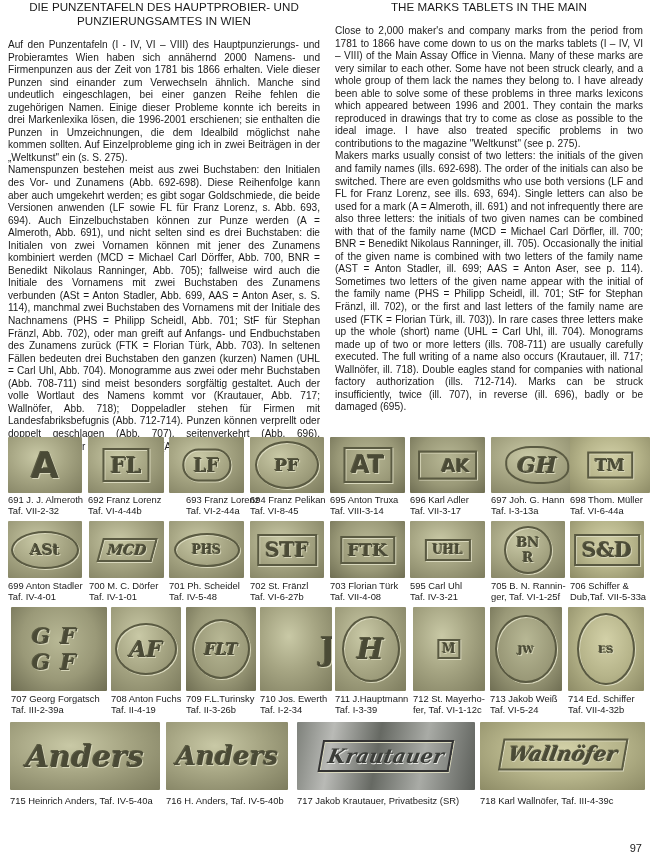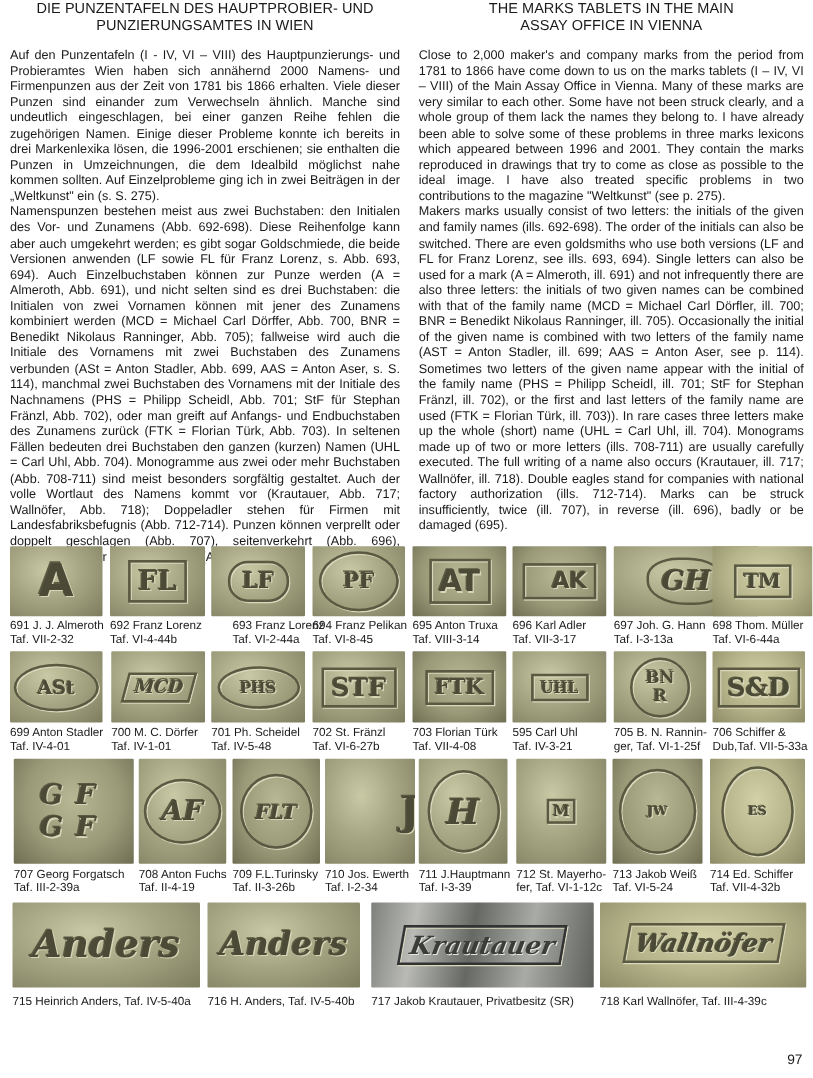--- a/index.html
+++ b/index.html
@@ -33,21 +33,20 @@
   </div>
   <div class="body">
     <p>Auf den Punzentafeln (I - IV, VI – VIII) des Hauptpunzierungs- und Probieramtes Wien haben sich annähernd 2000 Namens- und Firmenpunzen aus der Zeit von 1781 bis 1866 erhalten. Viele dieser Punzen sind einander zum Verwechseln ähnlich. Manche sind undeutlich eingeschlagen, bei einer ganzen Reihe fehlen die zugehörigen Namen. Einige dieser Probleme konnte ich bereits in drei Markenlexika lösen, die 1996-2001 erschienen; sie enthalten die Punzen in Umzeichnungen, die dem Idealbild möglichst nahe kommen sollten. Auf Einzelprobleme ging ich in zwei Beiträgen in der „Weltkunst" ein (s. S. 275).</p>
     <p>Namenspunzen bestehen meist aus zwei Buchstaben: den Initialen des Vor- und Zunamens (Abb. 692-698). Diese Reihenfolge kann aber auch umgekehrt werden; es gibt sogar Goldschmiede, die beide Versionen anwenden (LF sowie FL für Franz Lorenz, s. Abb. 693, 694). Auch Einzelbuchstaben können zur Punze werden (A = Almeroth, Abb. 691), und nicht selten sind es drei Buchstaben: die Initialen von zwei Vornamen können mit jener des Zunamens kombiniert werden (MCD = Michael Carl Dörffer, Abb. 700, BNR = Benedikt Nikolaus Ranninger, Abb. 705); fallweise wird auch die Initiale des Vornamens mit zwei Buchstaben des Zunamens verbunden (ASt = Anton Stadler, Abb. 699, AAS = Anton Aser, s. S. 114), manchmal zwei Buchstaben des Vornamens mit der Initiale des Nachnamens (PHS = Philipp Scheidl, Abb. 701; StF für Stephan Fränzl, Abb. 702), oder man greift auf Anfangs- und Endbuchstaben des Zunamens zurück (FTK = Florian Türk, Abb. 703). In seltenen Fällen bedeuten drei Buchstaben den ganzen (kurzen) Namen (UHL = Carl Uhl, Abb. 704). Monogramme aus zwei oder mehr Buchstaben (Abb. 708-711) sind meist besonders sorgfältig gestaltet. Auch der volle Wortlaut des Namens kommt vor (Krautauer, Abb. 717; Wallnöfer, Abb. 718); Doppeladler stehen für Firmen mit Landesfabriksbefugnis (Abb. 712-714). Punzen können verprellt oder doppelt geschlagen (Abb. 707), seitenverkehrt (Abb. 696), verschlagen oder beschädigt sein (Abb. 695).</p>
   </div>
 </div>
 
 <div class="col right">
   <div class="heading">
     <div>THE MARKS TABLETS IN THE MAIN</div>
-    <div>ASSAY OFFICE IN VIENNA</div>
   </div>
   <div class="body">
     <p>Close to 2,000 maker's and company marks from the period from 1781 to 1866 have come down to us on the marks tablets (I – IV, VI – VIII) of the Main Assay Office in Vienna. Many of these marks are very similar to each other. Some have not been struck clearly, and a whole group of them lack the names they belong to. I have already been able to solve some of these problems in three marks lexicons which appeared between 1996 and 2001. They contain the marks reproduced in drawings that try to come as close as possible to the ideal image. I have also treated specific problems in two contributions to the magazine "Weltkunst" (see p. 275).</p>
     <p>Makers marks usually consist of two letters: the initials of the given and family names (ills. 692-698). The order of the initials can also be switched. There are even goldsmiths who use both versions (LF and FL for Franz Lorenz, see ills. 693, 694). Single letters can also be used for a mark (A = Almeroth, ill. 691) and not infrequently there are also three letters: the initials of two given names can be combined with that of the family name (MCD = Michael Carl Dörfler, ill. 700; BNR = Benedikt Nikolaus Ranninger, ill. 705). Occasionally the initial of the given name is combined with two letters of the family name (AST = Anton Stadler, ill. 699; AAS = Anton Aser, see p. 114). Sometimes two letters of the given name appear with the initial of the family name (PHS = Philipp Scheidl, ill. 701; StF for Stephan Fränzl, ill. 702), or the first and last letters of the family name are used (FTK = Florian Türk, ill. 703)). In rare cases three letters make up the whole (short) name (UHL = Carl Uhl, ill. 704). Monograms made up of two or more letters (ills. 708-711) are usually carefully executed. The full writing of a name also occurs (Krautauer, ill. 717; Wallnöfer, ill. 718). Double eagles stand for companies with national factory authorization (ills. 712-714). Marks can be struck insufficiently, twice (ill. 707), in reverse (ill. 696), badly or be damaged (695).</p>
   </div>
 </div>
 
 <div class="row" style="top:437px;height:84px;">
   <div class="tile" style="left:0;">
     <div class="img metal" style="width:74px;height:56px;">
@@ -97,21 +96,21 @@
   <div class="tile" style="left:402px;">
     <div class="img metal2" style="width:75px;height:56px;">
         <div class="stamp frame-rect" style="font-size:18px;font-family:'DejaVu Sans',sans-serif;padding-left:22px;">AK</div>
       </div>
     <div class="cap" style="top:57px;">
         <div>696  Karl Adler</div>
         <div>Taf. VII-3-17</div>
       </div>
   </div>
   <div class="tile" style="left:483px;">
-    <div class="img metal" style="width:92px;height:56px;padding-left:24px;">
+    <div class="img metal" style="width:92px;height:56px;">
         <div class="stamp" style="font-size:22px;font-style:italic;border:2px solid #5a5a42;border-radius:40% 50% 40% 50%;padding:4px 10px;">GH</div>
       </div>
     <div class="cap" style="top:57px;">
         <div>697  Joh. G. Hann</div>
         <div>Taf. I-3-13a</div>
       </div>
   </div>
   <div class="tile" style="left:562px;">
     <div class="img metal-warm" style="width:80px;height:56px;">
         <div class="stamp frame-rect" style="font-size:16px;">TM</div>

